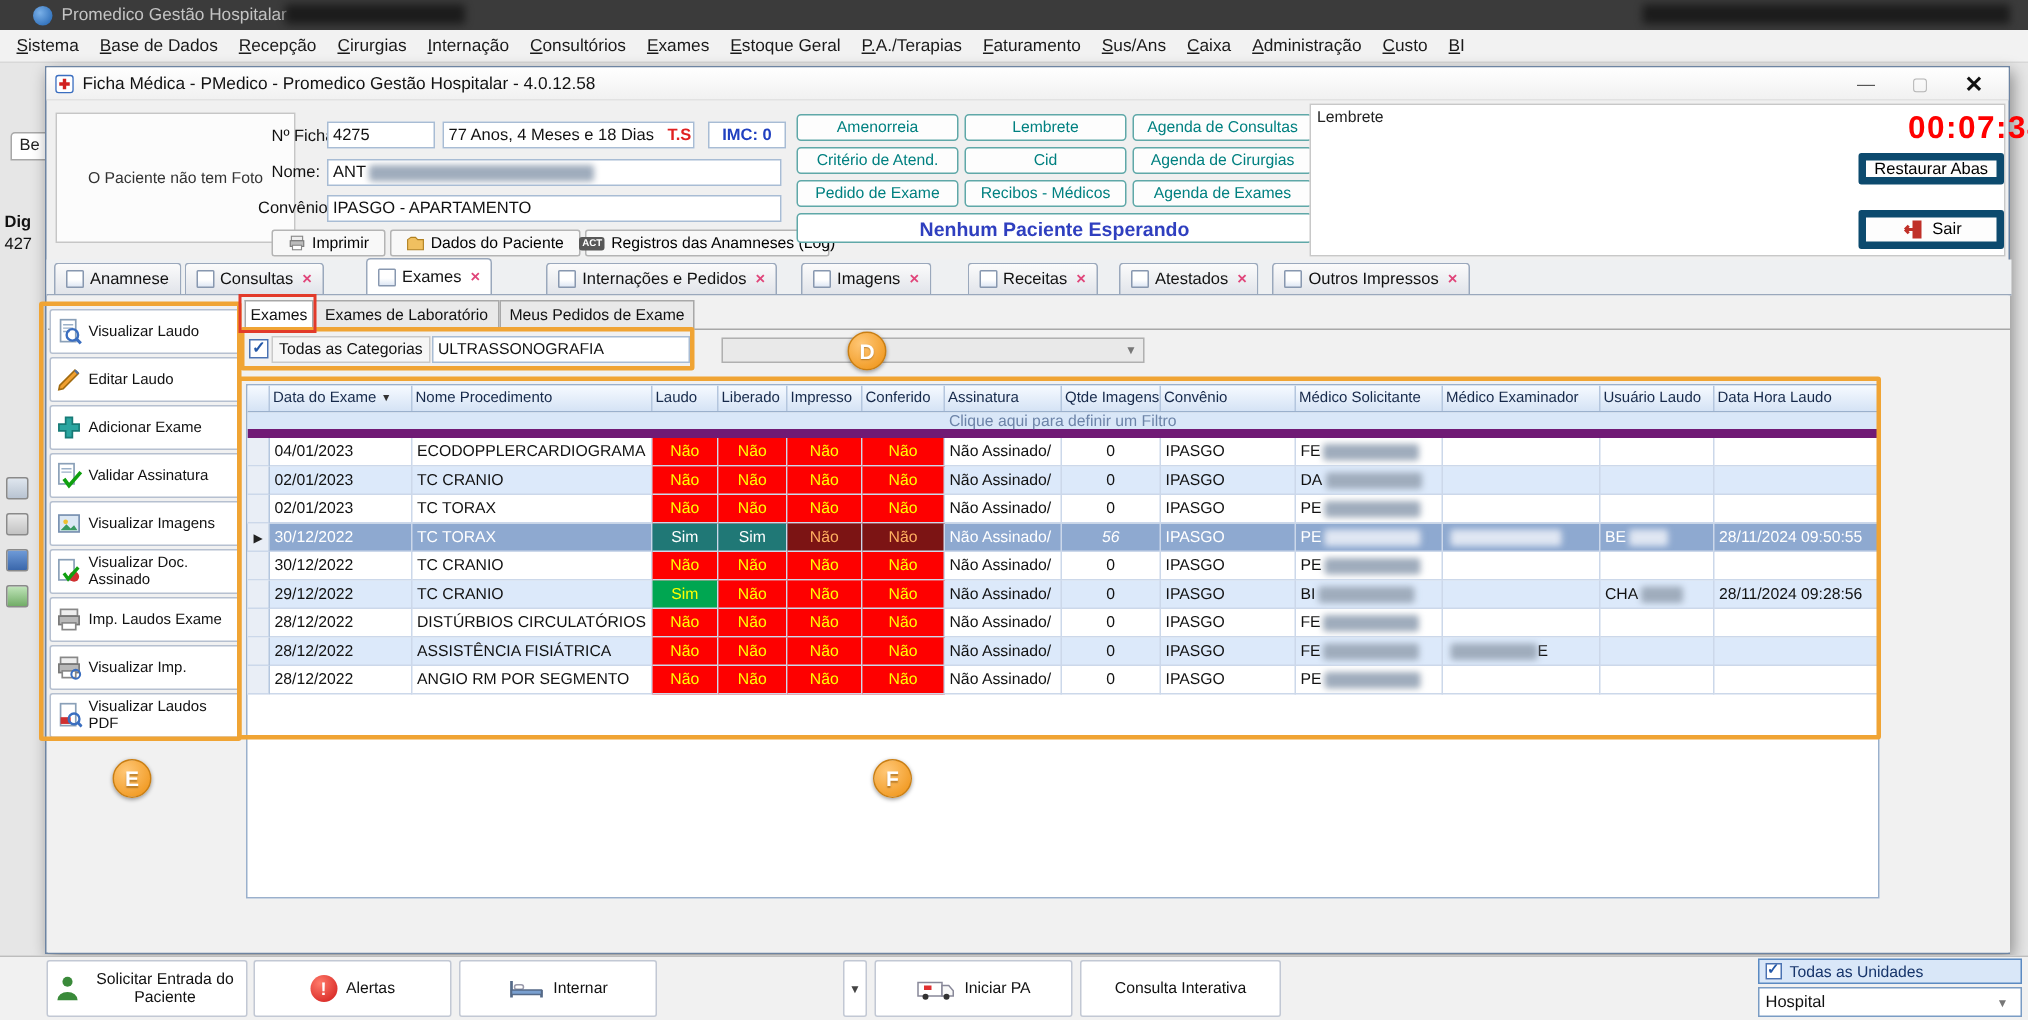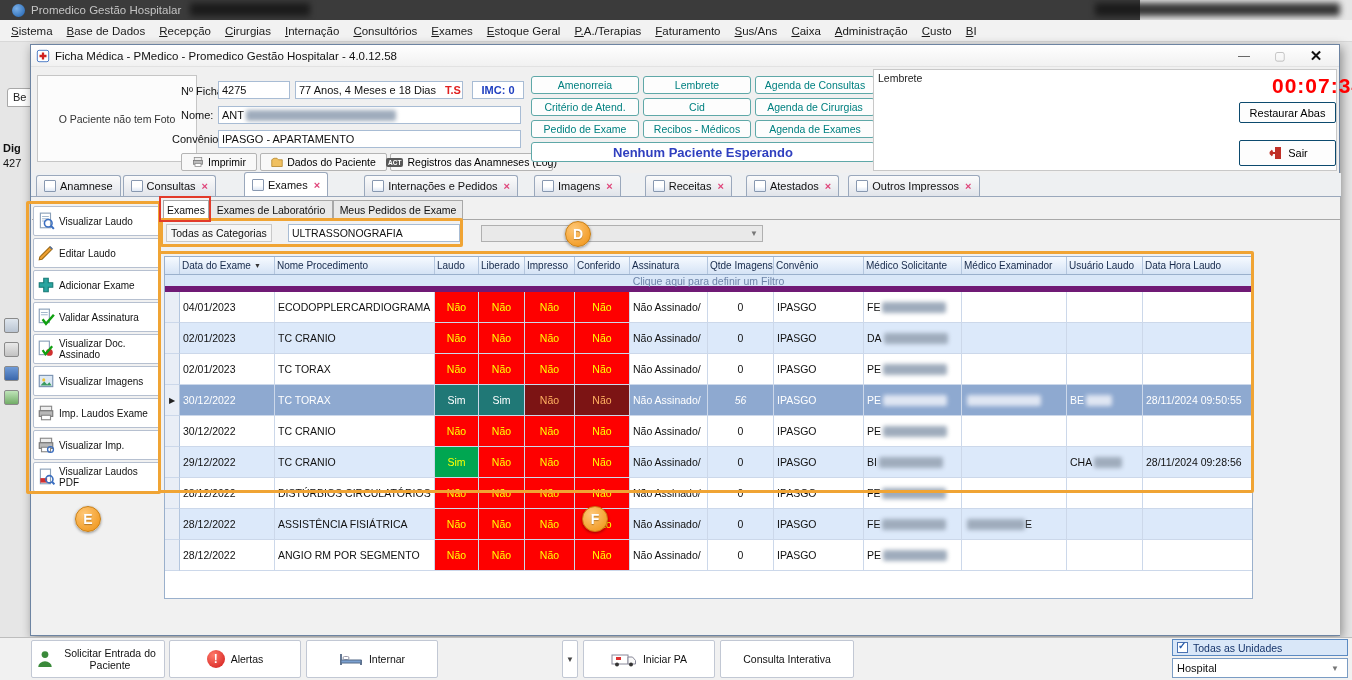--- a/index.html
+++ b/index.html
@@ -2,21 +2,21 @@
 <html><head>
 <meta charset="utf-8">
 <style>
 *{margin:0;padding:0;box-sizing:border-box}
 html,body{width:1352px;height:680px;overflow:hidden}
 body{font-family:"Liberation Sans",sans-serif;background:#555}
 #screen{position:relative;width:1352px;height:680px;background:#e6e6e6;overflow:hidden;font-size:11px;color:#111}
 .abs{position:absolute}
 
 
-.titlebar{position:absolute;left:0;top:0;width:1140px;height:20px;background:#3b3b3b;display:flex;align-items:center;gap:6px;padding:0 12px;z-index:5}
+.titlebar{position:absolute;left:0;top:0;width:1352px;height:20px;background:#3b3b3b;display:flex;align-items:center;gap:6px;padding:0 22px;z-index:5}
 .app-logo{width:13px;height:13px;border-radius:50%;background:radial-gradient(circle at 35% 35%,#7ab0e8,#1c5fae);flex:none}
 .tb-title{color:#c4c4c4;font-size:11.5px;white-space:nowrap}
 .tb-blur{position:absolute;top:3px;height:13px;background:#161616;filter:blur(3px);border-radius:2px;opacity:.85}
 
 
 .menubar{position:absolute;left:0;top:20px;width:1352px;height:22px;background:#f2f2f2;border-bottom:1px solid #d8d8d8;display:flex;align-items:center;padding-left:4px;z-index:5}
 .menu-item{display:block;padding:3px 7px;font-size:11.5px;color:#1a1a1a;white-space:nowrap}
 .menu-item::first-letter{text-decoration:underline}
 
 
@@ -38,21 +38,21 @@
 .photo{left:6px;top:30px;width:160px;height:87px;background:#fcfcfc;border:1px solid #c6c6c6;display:flex;align-items:center;justify-content:center;color:#333;font-size:10.5px;text-align:center}
 .lbl{position:absolute;font-size:11px;color:#111;white-space:nowrap}
 .inp{position:absolute;background:#fff;border:1px solid #a8bcd4;font-size:11px;padding:1px 3px;display:flex;align-items:center;overflow:hidden;white-space:nowrap}
 .flatbtn{position:absolute;background:#f8f8f8;border:1px solid #b4b4b4;border-radius:2px;display:flex;align-items:center;justify-content:center;gap:4px;font-size:10.5px;white-space:nowrap;padding:0 4px}
 .qgrid{position:absolute;left:500px;top:31px;width:344px;display:grid;grid-template-columns:108px 108px 120px;gap:4px}
 .qbtn{height:18px;background:#fdfdfd;border:1px solid #5fa8a8;border-radius:3px;color:#008080;font-size:10.5px;display:flex;align-items:center;justify-content:center;white-space:nowrap;overflow:hidden;font-family:inherit}
 .waitbox{position:absolute;left:500px;top:97px;width:344px;height:20px;border:1px solid #5fa8a8;border-radius:3px;background:#fff;color:#2f3fbf;font-weight:bold;font-size:13px;display:flex;align-items:center;justify-content:center}
 .lembrete{position:absolute;left:842px;top:24px;width:464px;height:102px;background:#fff;border:1px solid #c8c8c8}
 .lembrete-lbl{position:absolute;left:4px;top:2px;font-size:10.5px;color:#222}
 .timer{position:absolute;left:1236px;top:28px;width:102px;height:26px;color:#f00;font-weight:bold;font-size:21px;letter-spacing:1px;display:flex;align-items:center;justify-content:center}
-.rbtn{position:absolute;background:#fdfdfd;border:1px solid #0c4a6e;border-radius:2px;display:flex;align-items:center;justify-content:center;gap:5px;font-size:11px;font-family:inherit}
+.rbtn{position:absolute;background:#fdfdfd;border:5px solid #0c4a6e;border-radius:2px;display:flex;align-items:center;justify-content:center;gap:5px;font-size:11px;font-family:inherit}
 
 
 .tabstrip{position:absolute;left:0;top:128px;width:1310px;height:24px;display:flex;align-items:flex-end;padding-left:5px;border-bottom:1px solid #9aa8bc;background:#eef0f2}
 .tab{display:flex;align-items:center;gap:4px;height:21px;padding:0 7px;background:linear-gradient(#fbfbfb,#e1e4ea);border:1px solid #9aa8bc;border-bottom:none;border-radius:3px 3px 0 0;font-size:11px;white-space:nowrap}
 .tab.active{background:#fff;height:24px}
 .tab-ic{width:12px;height:12px;border:1px solid #8898b0;border-radius:1px;background:linear-gradient(#fff 55%,#dfe8f5);flex:none}
 .tab-x{color:#e0457a;font-weight:bold;font-size:11px;margin-left:2px}
 
 
 .tabpage{position:absolute;left:1px;top:152px;width:1308px;height:438px;background:#f1f1f1}
@@ -70,21 +70,21 @@
 .sb{display:flex;align-items:center;gap:4px;height:30px;background:#fff;border:1px solid #b6c0d0;border-radius:2px;font-size:10px;text-align:left;padding:1px 3px;font-family:inherit;color:#111}
 .sb svg{width:18px;height:18px;flex:none}
 .sb-t{line-height:11px}
 
 
 .grid{position:absolute;left:132px;top:59px;width:1089px;height:343px;background:#fff;border:1px solid #9ab0cc;overflow:hidden}
 .g-hrow{display:flex;height:18px;border-bottom:1px solid #9ab0cc;background:linear-gradient(#f6faff,#d5e3f5)}
 .g-h{display:flex;align-items:center;padding:0 2px;border-right:1px solid #b4c6de;font-size:10px;color:#16294a;overflow:hidden;white-space:nowrap;flex:none}
 .sort{font-size:7px;margin-left:3px;color:#333}
 .g-filter{height:17px;background:#d9e7f8;border-bottom:6px solid #701a75;display:flex;align-items:center;justify-content:center;font-size:10.5px;color:#6d84a8}
-.g-row{display:flex;height:31px;background:#fff}
+.g-row{display:flex;height:19px;background:#fff}
 .g-row.alt{background:#dce9fa}
 .g-row.sel{background:#8ea9d0;color:#fff}
 .g-c{flex:none;display:flex;align-items:center;padding:0 3px;border-right:1px solid #ccd8ea;border-bottom:1px solid #ccd8ea;font-size:10.5px;overflow:hidden;white-space:nowrap}
 .g-c.ctr{justify-content:center}
 .g-c.no{background:#fe0000;color:#ffff00;justify-content:center}
 .g-c.simt{background:#207876;color:#fff;justify-content:center}
 .g-c.simg{background:#00a651;color:#ffff00;justify-content:center}
 .g-row.sel .g-c.no{background:#7c1414;color:#ffb060}
 .g-c.ind{justify-content:center;font-size:8px;color:#222;background:#e9eef6;border-right:1px solid #b4c6de}
 .blur{display:inline-block;height:11px;background:#9facbc;filter:blur(2px);border-radius:2px;margin-left:2px;flex:none}
@@ -266,21 +266,21 @@
       </div>
     </div>
 
     <div class="tabpage">
       <div class="stabline"></div>
       <div class="stab active" style="left:131px;top:3px;width:46px">Exames</div>
       <div class="stab" style="left:177px;top:3px;width:124px">Exames de Laboratório</div>
       <div class="stab" style="left:301px;top:3px;width:130px">Meus Pedidos de Exame</div>
 
       <div class="cb" style="left:134px;top:29px"></div>
-      <div class="catlabel" style="left:134px;top:27px;height:18px">Todas as Categorias</div>
+      <div class="catlabel" style="left:149px;top:27px;height:18px">Todas as Categorias</div>
       <div class="inp" style="left:256px;top:27px;width:172px;height:18px;font-size:10.5px">ULTRASSONOGRAFIA</div>
       <div class="combo2" style="left:449px;top:28px;width:282px;height:17px">
         <span class="combo-arrow">▼</span>
       </div>
 
       <div class="grid">
           <div class="g-hrow">
             <div class="g-h" style="width: 15px;"></div>
             <div class="g-h" style="width: 95px;">Data do Exame<span class="sort">▼</span></div>
             <div class="g-h" style="width: 160px;">Nome Procedimento</div>
@@ -473,33 +473,33 @@
       <button class="sb">
         <svg viewBox="0 0 16 16">
             <rect x="2" y="1" width="9" height="12" fill="#fff" stroke="#8aa0b8"></rect>
             <path d="M3.5 4 h6 M3.5 6 h6" stroke="#9ab0c8" stroke-width=".8"></path>
             <path d="M5 10 l3 4 l7 -8" stroke="#10a010" stroke-width="2.2" fill="none"></path>
           </svg>
         <span class="sb-t">Validar Assinatura</span>
       </button>
       <button class="sb">
         <svg viewBox="0 0 16 16">
+            <rect x="2" y="3" width="12" height="10" fill="#dce8f4" stroke="#7890b0"></rect>
+            <circle cx="6" cy="7" r="1.4" fill="#f0c030"></circle>
+            <path d="M3 12 l3.5 -3.5 l2.5 2.5 l2 -2 l2 3" fill="#3a9a60"></path>
+          </svg>
+        <span class="sb-t">Visualizar Imagens</span>
+      </button>
+      <button class="sb">
+        <svg viewBox="0 0 16 16">
             <rect x="2" y="1" width="9" height="12" fill="#fff" stroke="#8aa0b8"></rect>
             <circle cx="11" cy="11" r="3" fill="#d03030"></circle>
             <path d="M5 9 l2.5 3.5 l6 -7" stroke="#10a010" stroke-width="2" fill="none"></path>
           </svg>
         <span class="sb-t">Visualizar Doc. Assinado</span>
-      </button>
-      <button class="sb">
-        <svg viewBox="0 0 16 16">
-            <rect x="2" y="3" width="12" height="10" fill="#dce8f4" stroke="#7890b0"></rect>
-            <circle cx="6" cy="7" r="1.4" fill="#f0c030"></circle>
-            <path d="M3 12 l3.5 -3.5 l2.5 2.5 l2 -2 l2 3" fill="#3a9a60"></path>
-          </svg>
-        <span class="sb-t">Visualizar Imagens</span>
       </button>
       <button class="sb">
         <svg viewBox="0 0 16 16">
             <rect x="3" y="2" width="10" height="4" fill="#eee" stroke="#888"></rect>
             <rect x="2" y="6" width="12" height="5" fill="#b8b8b8" stroke="#777"></rect>
             <rect x="4" y="10" width="8" height="4" fill="#fff" stroke="#888"></rect>
           </svg>
         <span class="sb-t">Imp. Laudos Exame</span>
       </button>
       <button class="sb">

